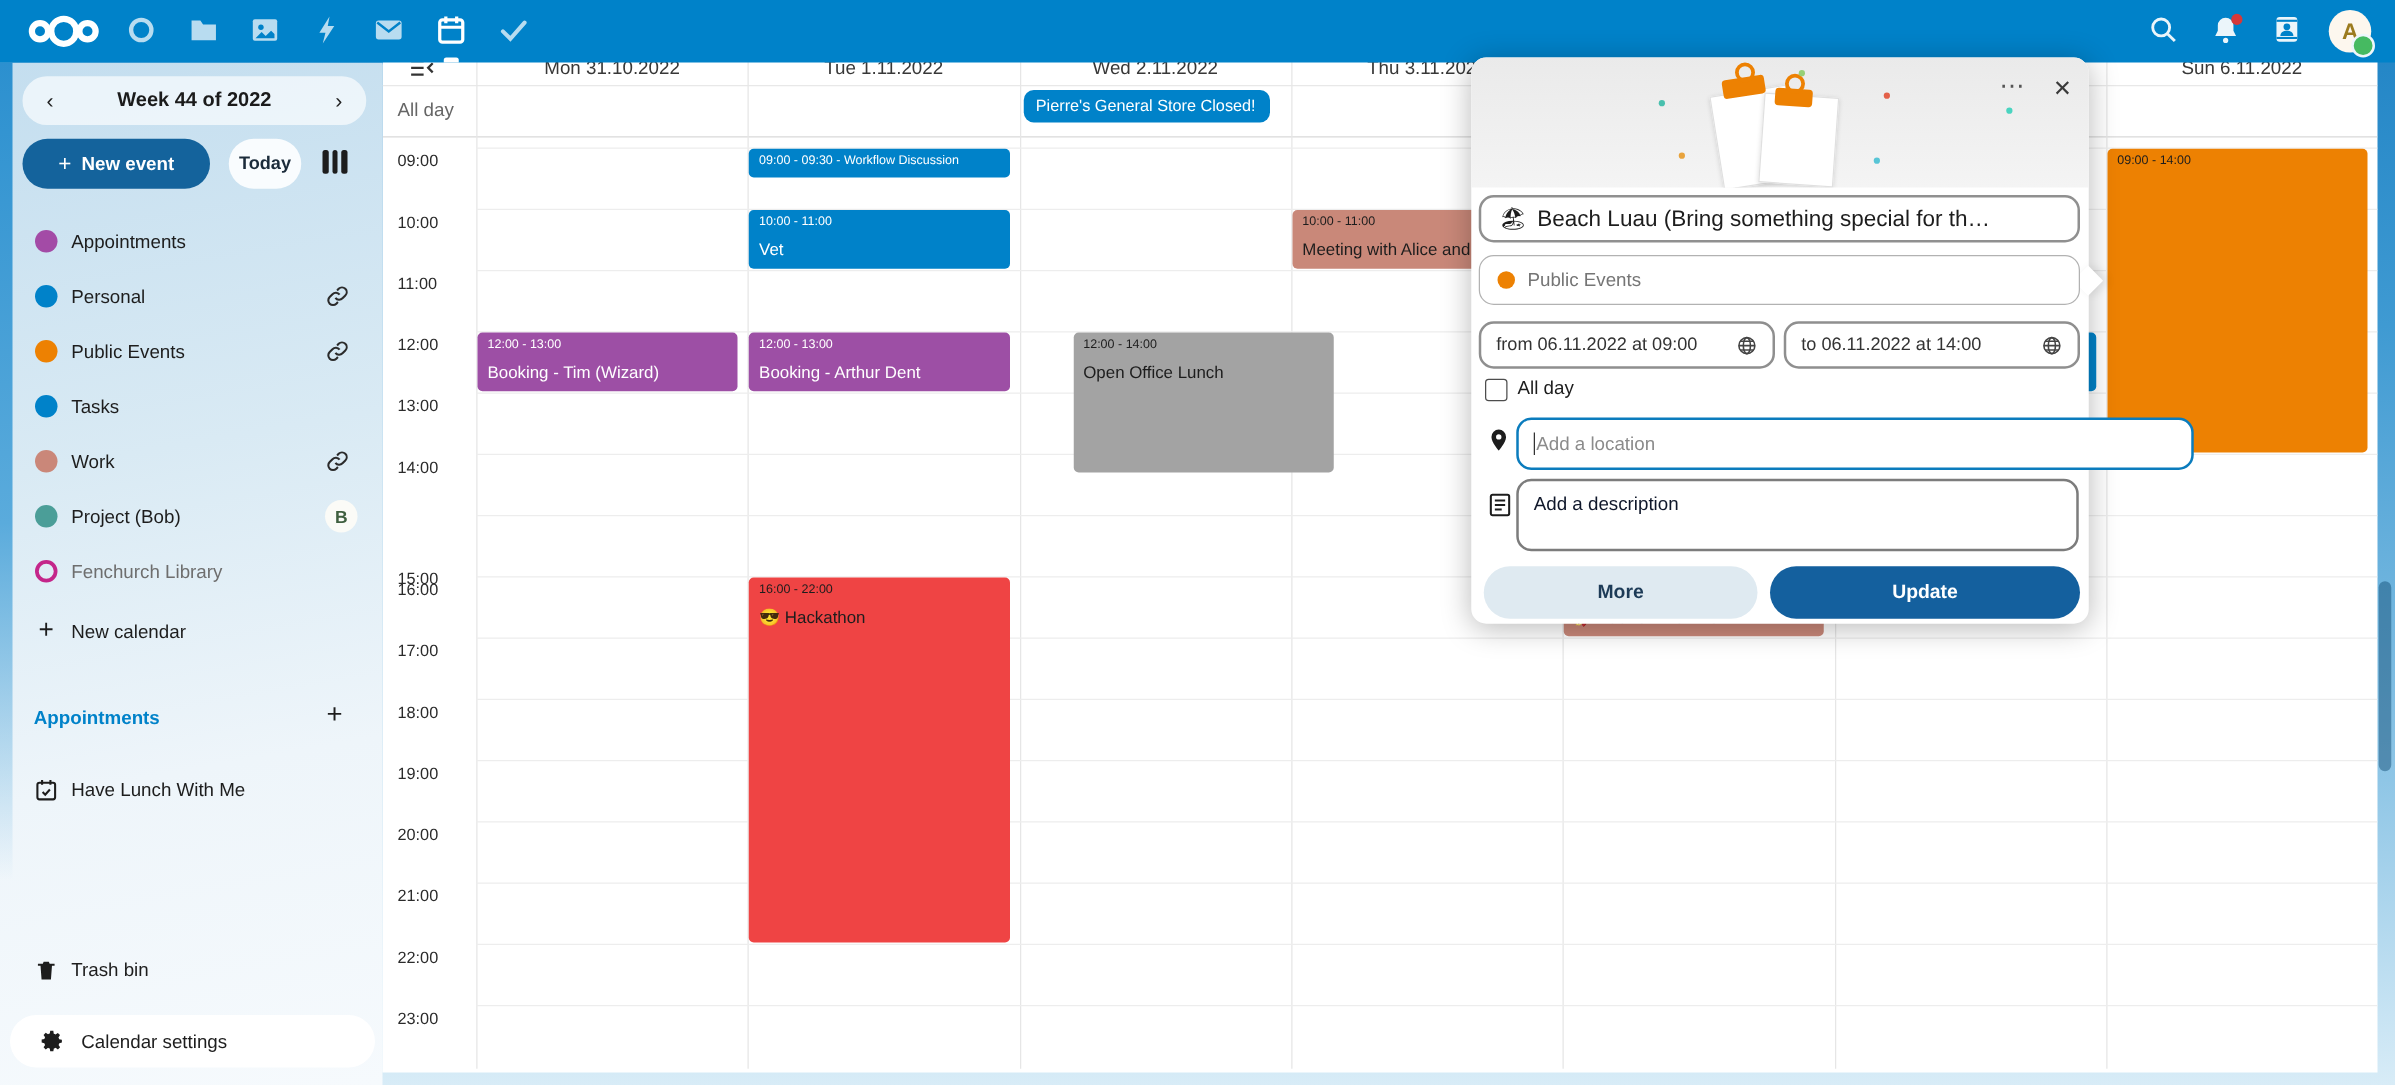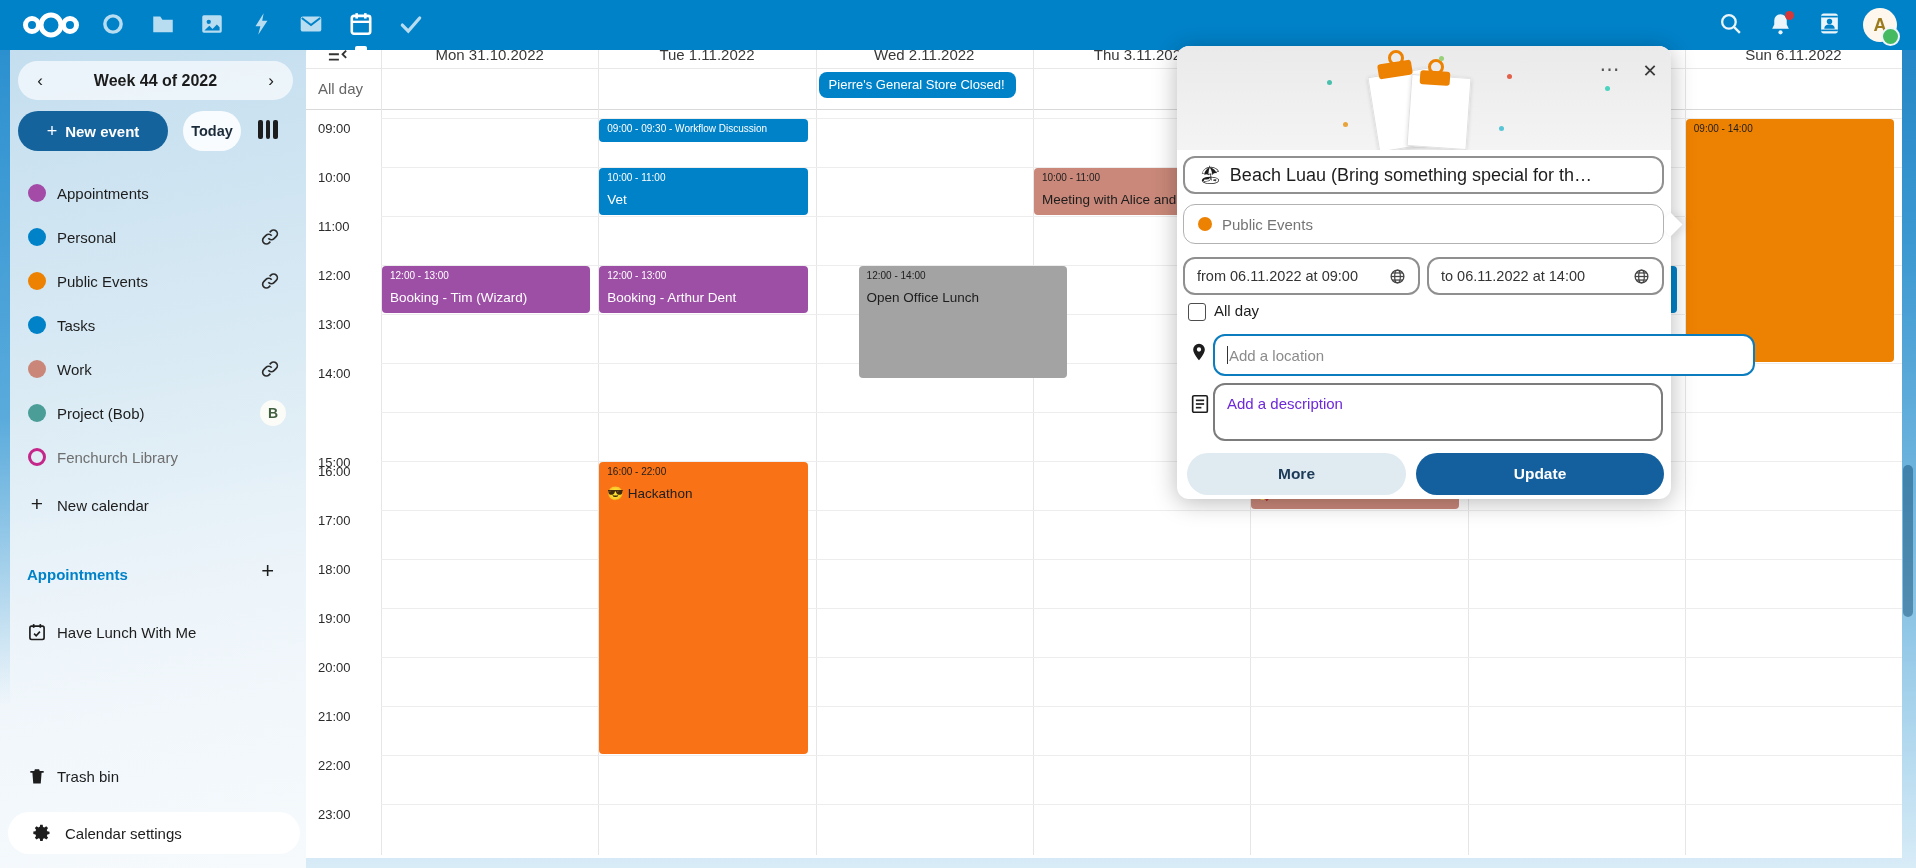--- a/index.html
+++ b/index.html
@@ -99,21 +99,21 @@
   .globe{width:17px;height:17px;color:#444;flex:none;}
   .pp-checkbox{position:absolute;left:11px;top:257px;width:16px;height:16px;border:1.5px solid #4d4d4d;
                border-radius:3px;background:#fff;cursor:pointer;}
   .pp-allday-lbl{position:absolute;left:37px;top:256px;font-size:15px;color:#1d1d1d;}
   .pp-pin{position:absolute;left:12px;top:296px;width:20px;height:24px;color:#1d1d1d;}
   .pp-location{left:36px;top:288px;width:542px;height:42px;border:2px solid #0b7cbd;border-radius:12px;
                padding:0 12px;font-size:15px;color:#8b8b8b;cursor:text;}
   .caret{display:inline-block;width:1px;height:18px;background:#333;margin-right:1px;vertical-align:middle;}
   .pp-docic{position:absolute;left:12px;top:347px;width:22px;height:24px;color:#1d1d1d;}
   .pp-desc{left:36px;top:337px;width:450px;height:58px;border:2px solid #7c7c7c;border-radius:12px;
-           padding:10px 12px;font-size:15px;color:#6d28d9;align-items:flex-start;cursor:text;}
+           padding:10px 12px;font-size:15px;color:#0f172a;align-items:flex-start;cursor:text;}
   .pp-btn{position:absolute;top:407px;height:42px;border:none;border-radius:21px;font-family:inherit;
           font-size:15.5px;font-weight:bold;cursor:pointer;}
   .pp-more{left:10px;width:219px;background:#dfeaf1;color:#1d3b57;}
   .pp-update{left:239px;width:248px;background:#14609e;color:#fff;}
 </style>
 </head>
 <body>
 
 <div class="stage">
 
@@ -354,21 +354,21 @@
           <div class="ev-time">09:00 - 09:30 - Workflow Discussion</div>
         </div>
         <div class="event" style="left: 293.3px; width: 208.3px; top: 59px; height: 47px; background: rgb(0, 130, 201); color: rgb(255, 255, 255);">
           <div class="ev-time">10:00 - 11:00</div>
           <div class="ev-title">Vet</div>
         </div>
         <div class="event" style="left: 293.3px; width: 208.3px; top: 157px; height: 47px; background: rgb(157, 79, 165); color: rgb(255, 255, 255);">
           <div class="ev-time">12:00 - 13:00</div>
           <div class="ev-title nowrap">Booking - Arthur Dent</div>
         </div>
-        <div class="event" style="left: 293.3px; width: 208.3px; top: 353px; height: 292px; background: #f97316; color: rgb(29, 29, 29);">
+        <div class="event" style="left: 293.3px; width: 208.3px; top: 353px; height: 292px; background: #ef4444; color: rgb(29, 29, 29);">
           <div class="ev-time">16:00 - 22:00</div>
           <div class="ev-title">😎 Hackathon</div>
         </div>
         <div class="event" style="left: 510.6px; width: 208.3px; top: 157px; height: 112px; background: #a3a3a3; color: rgb(29, 29, 29); margin-left: 42px;">
           <div class="ev-time">12:00 - 14:00</div>
           <div class="ev-title">Open Office Lunch</div>
         </div>
         <div class="event" style="left: 727.9px; width: 208.3px; top: 59px; height: 47px; background: rgb(201, 136, 121); color: rgb(29, 29, 29);">
           <div class="ev-time">10:00 - 11:00</div>
           <div class="ev-title nowrap">Meeting with Alice and B</div>

